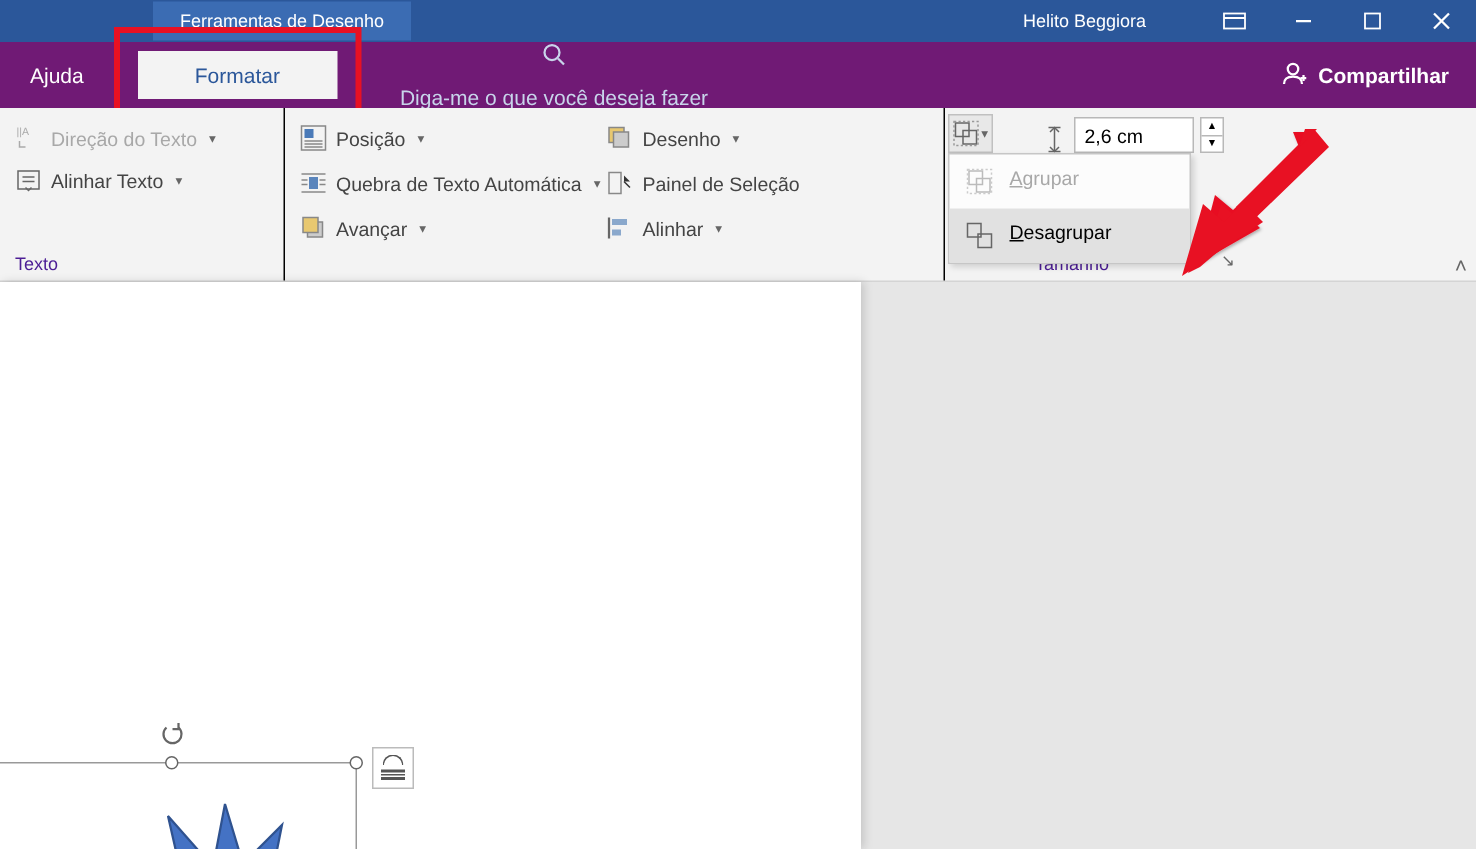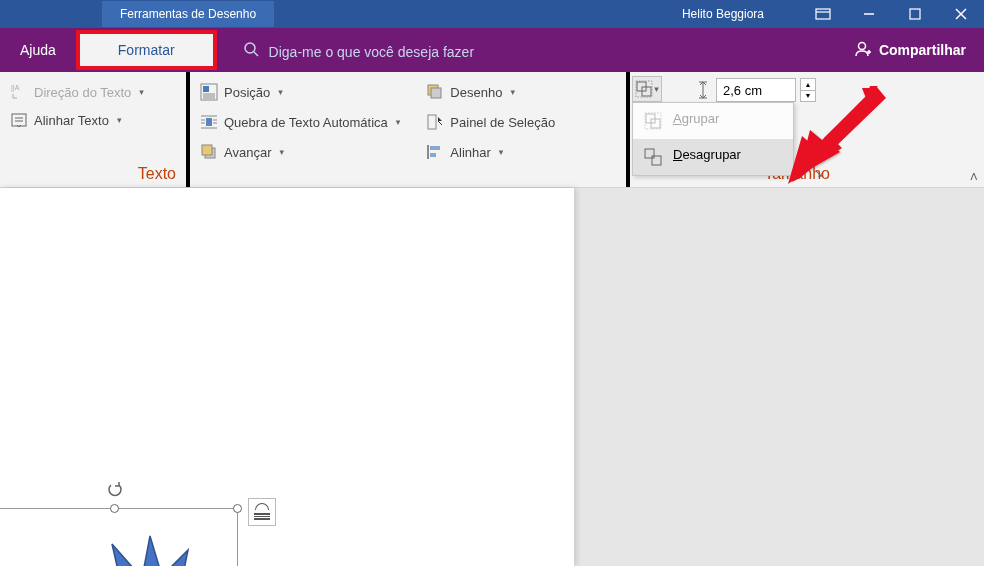--- a/index.html
+++ b/index.html
@@ -7,48 +7,48 @@
     
     .titlebar { height: 28px; background: #2b579a; display: flex; align-items: center; color: #fff; font-size: 12px; position: relative; }
     .tool-tab { background: #3b6cb3; padding: 6px 18px; margin-left: 102px; font-size: 12px; }
     .user-name { position: absolute; right: 220px; }
     .win-controls { position: absolute; right: 0; display: flex; height: 28px; }
     .win-btn { width: 46px; display: flex; align-items: center; justify-content: center; cursor: pointer; }
     .win-btn svg { stroke: #fff; fill: none; }
     
     .tabbar { height: 44px; background: #701a75; display: flex; align-items: center; color: #fff; font-size: 14px; position: relative; }
     .help-tab { padding: 0 20px; cursor: pointer; }
-    .format-tab-wrap { border: 4px solid #e81123; padding: 0; }
+    .format-tab-wrap { border: 4px solid #e81123; padding: 12px; }
     .format-tab { background: #f3f3f3; color: #2b579a; padding: 8px 38px; cursor: pointer; }
-    .tellme { display: flex; align-items: flex-end; gap: 10px; margin-left: 26px; color: #c8d4ea; font-size: 14px; }
+    .tellme { display: flex; align-items: center; gap: 10px; margin-left: 26px; color: #c8d4ea; font-size: 14px; flex-direction: column; }
     .share { position: absolute; right: 18px; display: flex; align-items: center; gap: 8px; cursor: pointer; font-weight: bold; }
     
     .ribbon { height: 116px; background: #f3f3f3; border-bottom: 1px solid #d4d4d4; display: flex; position: relative; }
-    .rgroup { border-right: 4px solid #000000; padding: 6px 10px 4px 10px; display: flex; flex-direction: column; justify-content: space-between; }
-    .grp-label { text-align: right; font-size: 16px; color: #c2410c; padding-top: 4px; }
+    .rgroup { border-right: 1px solid #000000; padding: 6px 10px 4px 10px; display: flex; flex-direction: column; justify-content: space-between; }
+    .grp-label { text-align: left; font-size: 12px; color: #4c1d95; padding-top: 4px; }
     .rrow { display: flex; align-items: center; gap: 6px; height: 28px; font-size: 13px; color: #444; cursor: pointer; white-space: nowrap; }
     .rrow.disabled { color: #a8a8a8; }
     .ricon { width: 18px; height: 18px; display: inline-flex; align-items: center; justify-content: center; }
     .dd-arrow { font-size: 9px; color: #666; margin-left: 2px; }
     
     .grp-text { width: 190px; }
     .grp-org { width: 440px; display: flex; flex-direction: row; justify-content: flex-start; gap: 18px; }
-    .grp-org .cols { display: flex; gap: 26px; }
+    .grp-org .cols { display: flex; gap: 4px; }
     .grp-org .col { display: flex; flex-direction: column; gap: 2px; }
     
     .group-dd { position: absolute; left: 632px; top: 4px; width: 30px; height: 26px; background: #e8e8e8; border: 1px solid #c0c0c0; display: flex; align-items: center; justify-content: center; cursor: pointer; }
     
     .dropdown-menu { position: absolute; left: 632px; top: 30px; width: 162px; background: #fcfcfc; border: 1px solid #c6c6c6; box-shadow: 2px 2px 4px rgba(0,0,0,0.15); z-index: 10; }
     .menu-item { display: flex; gap: 10px; padding: 8px 10px; font-size: 13px; cursor: pointer; }
     .menu-item.disabled { color: #a8a8a8; }
     .menu-item.hover { background: #e1e1e1; }
     .menu-icon { width: 20px; height: 20px; display: inline-flex; align-items: center; justify-content: center; }
     .menu-item .ul { text-decoration: underline; }
     
-    .size-input { position: absolute; left: 694px; top: 6px; display: flex; align-items: center; gap: 4px; }
+    .size-input { position: absolute; left: 694px; top: 6px; display: flex; align-items: flex-end; gap: 4px; }
     .size-box { width: 80px; height: 24px; border: 1px solid #b8b8b8; background: #fff; font-size: 13px; padding: 0 6px; display: flex; align-items: center; }
     .spinner { width: 16px; height: 24px; border: 1px solid #b8b8b8; background: #fff; display: flex; flex-direction: column; }
     .spinner div { flex: 1; display: flex; align-items: center; justify-content: center; font-size: 7px; cursor: pointer; }
     .spinner div:first-child { border-bottom: 1px solid #b8b8b8; }
     
     .launcher { position: absolute; right: 6px; bottom: 4px; width: 16px; height: 16px; font-size: 11px; color: #666; cursor: pointer; }
     .collapse { position: absolute; right: 6px; bottom: 2px; font-size: 14px; color: #666; cursor: pointer; }
     
     .canvas { position: relative; height: 378px; background: #e6e6e6; }
     .page { position: absolute; left: 0; top: 0; width: 574px; height: 378px; background: #fff; box-shadow: 2px 0 6px rgba(0,0,0,0.15); }

